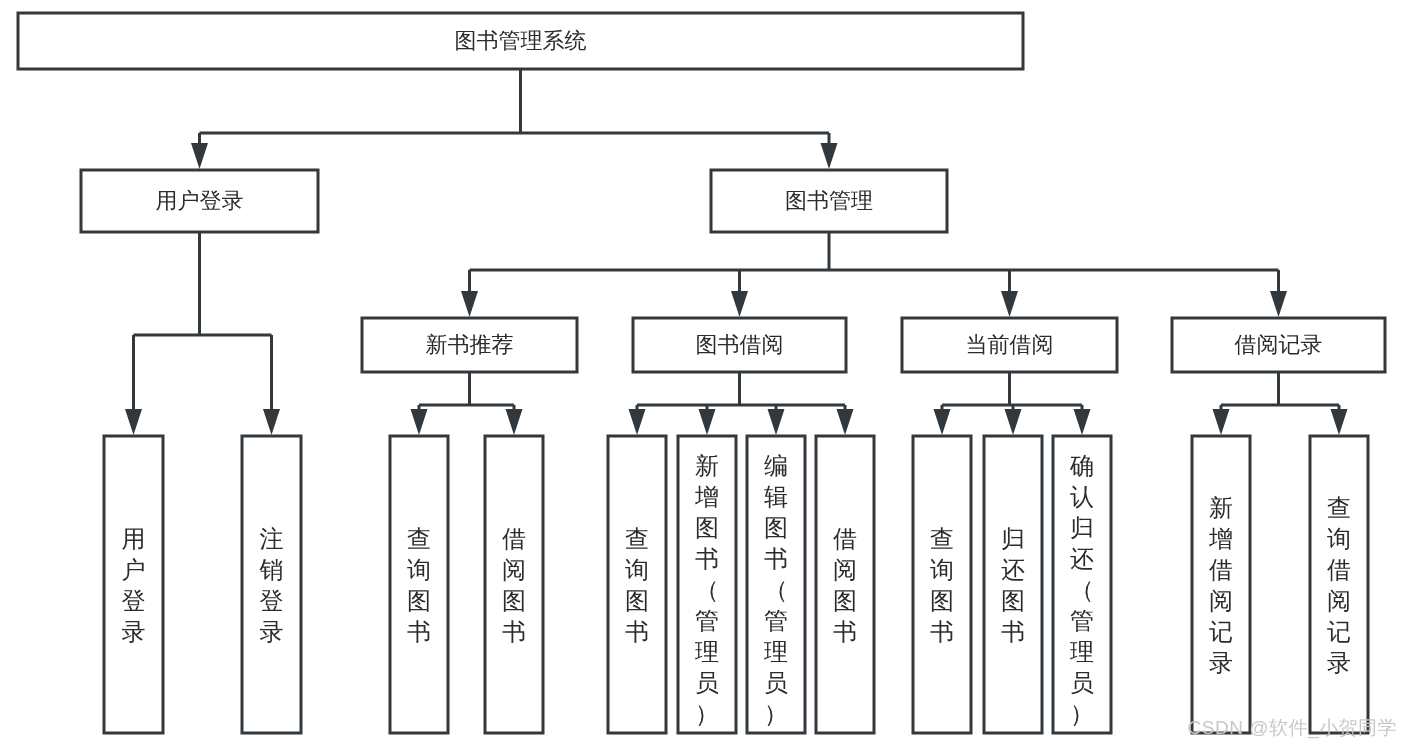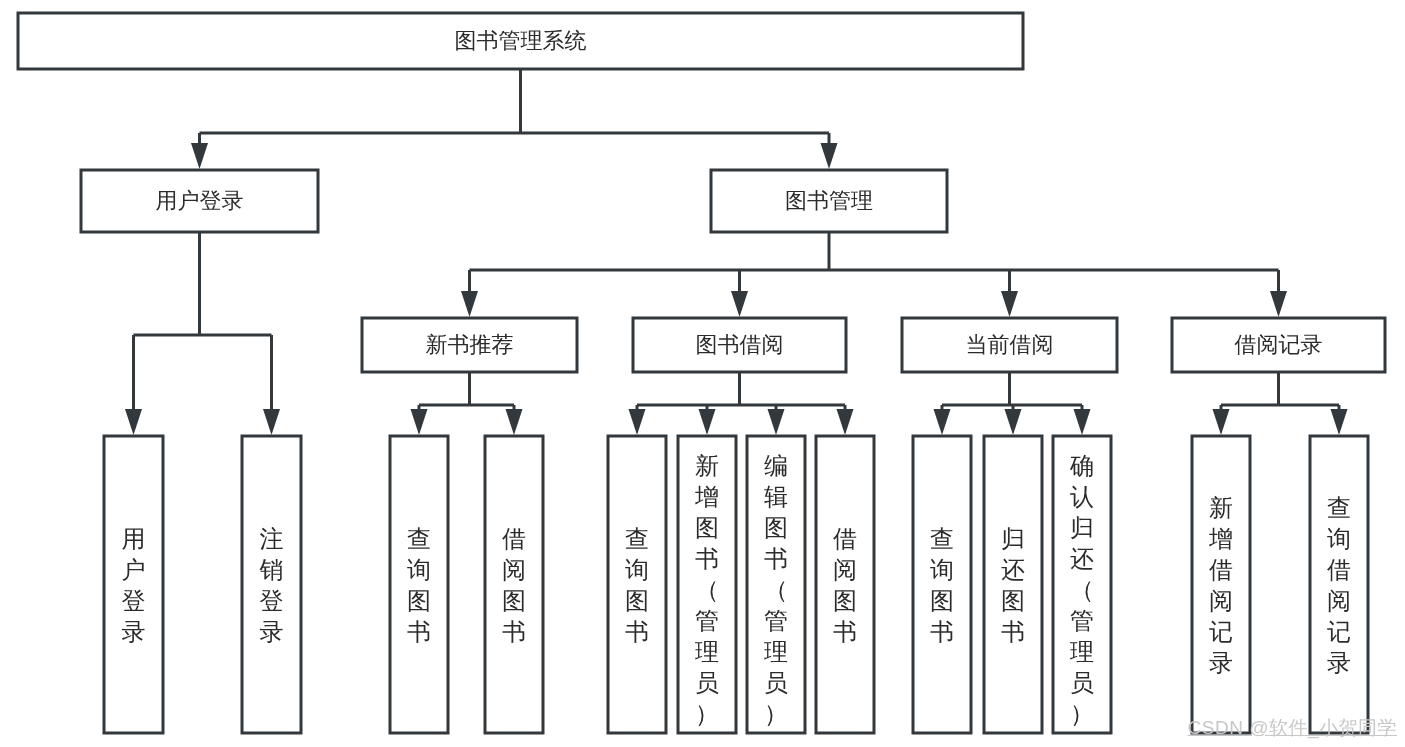--- a/index.html
+++ b/index.html
@@ -55,21 +55,20 @@
   }
   .watermark {
     position: absolute;
     right: 8px;
     bottom: 6px;
     font-family: "Liberation Sans", "DejaVu Sans", sans-serif;
     font-size: 19px;
     color: #c7c7c7;
     white-space: nowrap;
     letter-spacing: 0.5px;
-    text-decoration: underline;
   }
 </style>
 </head>
 <body>
 
 <div id="diagram-root">
   <svg id="tree-svg" viewBox="0 0 1405 747" xmlns="http://www.w3.org/2000/svg">
     <g id="edges-layer">
         <g>
           <path class="connector" d="M520.5 69 L520.5 133"></path>

